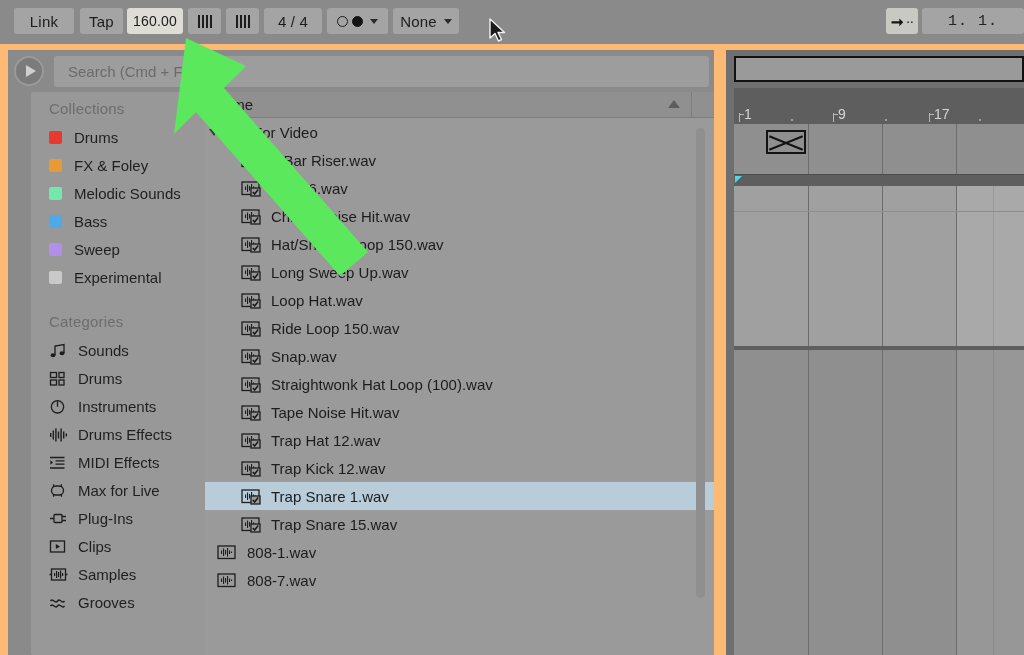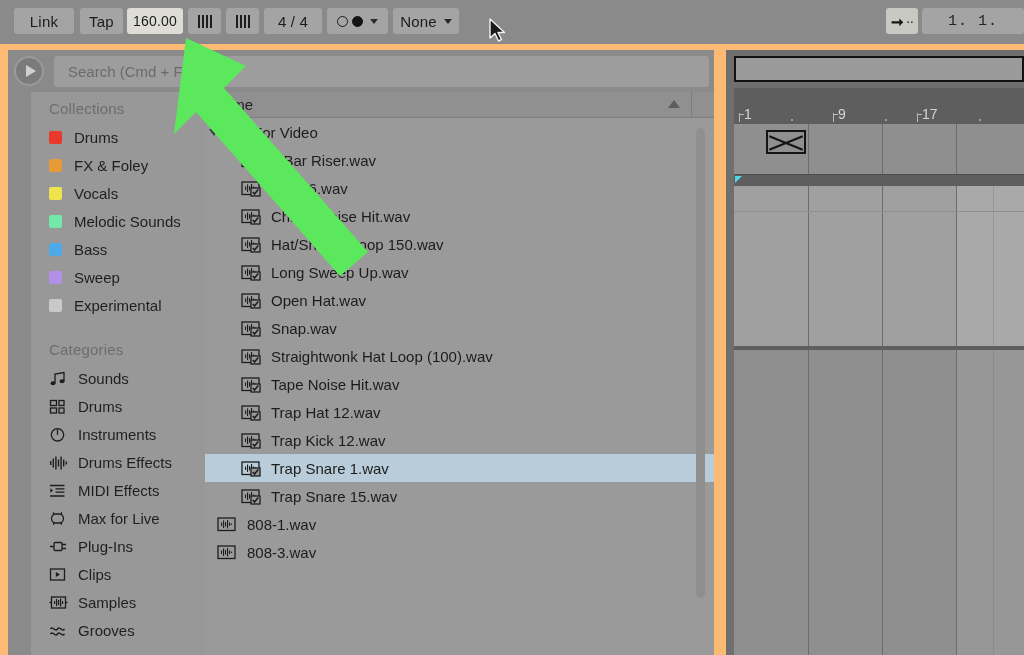--- a/index.html
+++ b/index.html
@@ -204,24 +204,20 @@
         <div id="collections-list">
             <div class="srow">
               <span class="swatch" style="background: rgb(232, 57, 44);"></span>
               <span>Drums</span>
             </div>
             <div class="srow">
               <span class="swatch" style="background: rgb(231, 154, 53);"></span>
               <span>FX &amp; Foley</span>
             </div>
             <div class="srow">
-              <span class="swatch" style="background: rgb(239, 228, 77);"></span>
-              <span>Vocals</span>
-            </div>
-            <div class="srow">
               <span class="swatch" style="background: rgb(114, 233, 169);"></span>
               <span>Melodic Sounds</span>
             </div>
             <div class="srow">
               <span class="swatch" style="background: rgb(78, 169, 232);"></span>
               <span>Bass</span>
             </div>
             <div class="srow">
               <span class="swatch" style="background: rgb(178, 144, 233);"></span>
               <span>Sweep</span>
@@ -453,21 +449,38 @@
                     <rect x="4" y="6.5" width="1.1" height="3.5"></rect>
                     <rect x="6" y="4.5" width="1.1" height="7.5"></rect>
                     <rect x="8" y="6" width="1.1" height="4.5"></rect>
                     <rect x="10" y="4" width="1.1" height="8.5"></rect>
                     <rect x="12" y="6.5" width="1.1" height="3.5"></rect>
                     <rect x="14" y="7.5" width="1.1" height="1.5"></rect>
                   </g>
                   <rect x="10" y="8" width="9" height="8" fill="#9a9a9a" stroke="#1d1d1d" stroke-width="1.3"></rect>
                   <path d="M11.8 12 L13.6 14 L17.2 9.6" stroke="#1d1d1d" stroke-width="1.6" fill="none"></path>
                 </svg></span>
-              <span>Open Hat.wav</span>
+              <span>Loop Hat.wav</span>
+            </div>
+            <div class="lrow">
+              <span style="display: inline-block; flex: 0 0 auto; width: 36px;"></span>
+              <span class="wvico"><svg width="21" height="17" viewBox="0 0 21 17">
+                  <rect x="1" y="2" width="17" height="12.5" stroke="#1d1d1d" fill="none" stroke-width="1.3"></rect>
+                  <g fill="#1d1d1d">
+                    <rect x="4" y="6.5" width="1.1" height="3.5"></rect>
+                    <rect x="6" y="4.5" width="1.1" height="7.5"></rect>
+                    <rect x="8" y="6" width="1.1" height="4.5"></rect>
+                    <rect x="10" y="4" width="1.1" height="8.5"></rect>
+                    <rect x="12" y="6.5" width="1.1" height="3.5"></rect>
+                    <rect x="14" y="7.5" width="1.1" height="1.5"></rect>
+                  </g>
+                  <rect x="10" y="8" width="9" height="8" fill="#9a9a9a" stroke="#1d1d1d" stroke-width="1.3"></rect>
+                  <path d="M11.8 12 L13.6 14 L17.2 9.6" stroke="#1d1d1d" stroke-width="1.6" fill="none"></path>
+                </svg></span>
+              <span>Ride Loop 150.wav</span>
             </div>
             <div class="lrow">
               <span style="display: inline-block; flex: 0 0 auto; width: 36px;"></span>
               <span class="wvico"><svg width="21" height="17" viewBox="0 0 21 17">
                   <rect x="1" y="2" width="17" height="12.5" stroke="#1d1d1d" fill="none" stroke-width="1.3"></rect>
                   <g fill="#1d1d1d">
                     <rect x="4" y="6.5" width="1.1" height="3.5"></rect>
                     <rect x="6" y="4.5" width="1.1" height="7.5"></rect>
                     <rect x="8" y="6" width="1.1" height="4.5"></rect>
                     <rect x="10" y="4" width="1.1" height="8.5"></rect>
@@ -602,39 +615,39 @@
                   <rect x="1" y="2" width="17" height="12.5" stroke="#1d1d1d" fill="none" stroke-width="1.3"></rect>
                   <g fill="#1d1d1d">
                     <rect x="4" y="6.5" width="1.1" height="3.5"></rect>
                     <rect x="6" y="4.5" width="1.1" height="7.5"></rect>
                     <rect x="8" y="6" width="1.1" height="4.5"></rect>
                     <rect x="10" y="4" width="1.1" height="8.5"></rect>
                     <rect x="12" y="6.5" width="1.1" height="3.5"></rect>
                     <rect x="14" y="7.5" width="1.1" height="1.5"></rect>
                   </g>
                 </svg></span>
-              <span>808-3.wav</span>
+              <span>808-7.wav</span>
             </div>
           </div>
         <div class="vscroll"></div>
       </div>
 
     </div>
   </div>
 
   <div class="arr">
     <div class="arr-inner">
 
       <div class="arr-title"></div>
 
       <div class="arr-ruler">
         <div class="tickrow" id="ruler-ticks">
             <span class="tick" style="left: 10px;">1</span>
             <span class="tick" style="left: 104px;">9</span>
-            <span class="tick" style="left: 188px;">17</span>
+            <span class="tick" style="left: 200px;">17</span>
             <span class="subtick" style="left: 57px;"></span>
             <span class="subtick" style="left: 151px;"></span>
             <span class="subtick" style="left: 245px;"></span>
           </div>
       </div>
 
       <div class="locrow">
         <div class="marker"></div>
         <div class="gridv" style="left:74px"></div>
         <div class="gridv" style="left:148px"></div>

